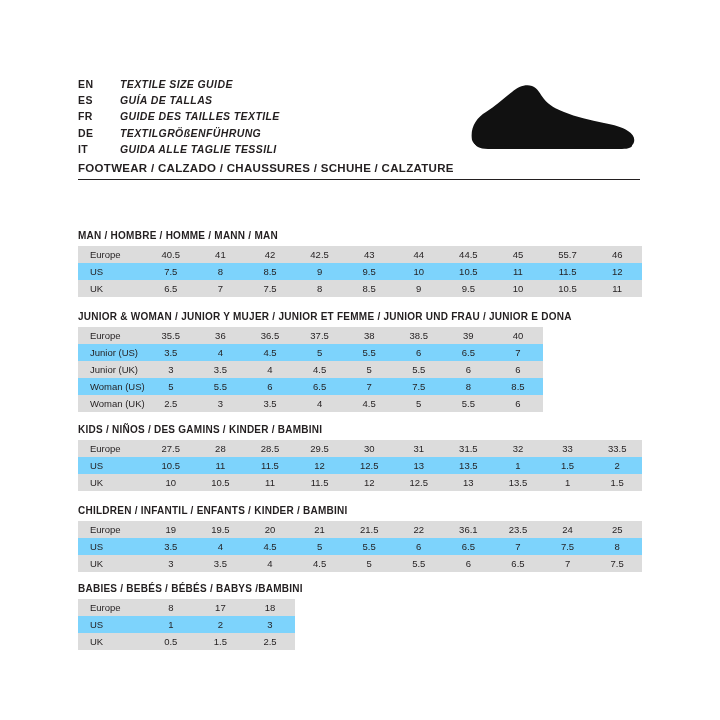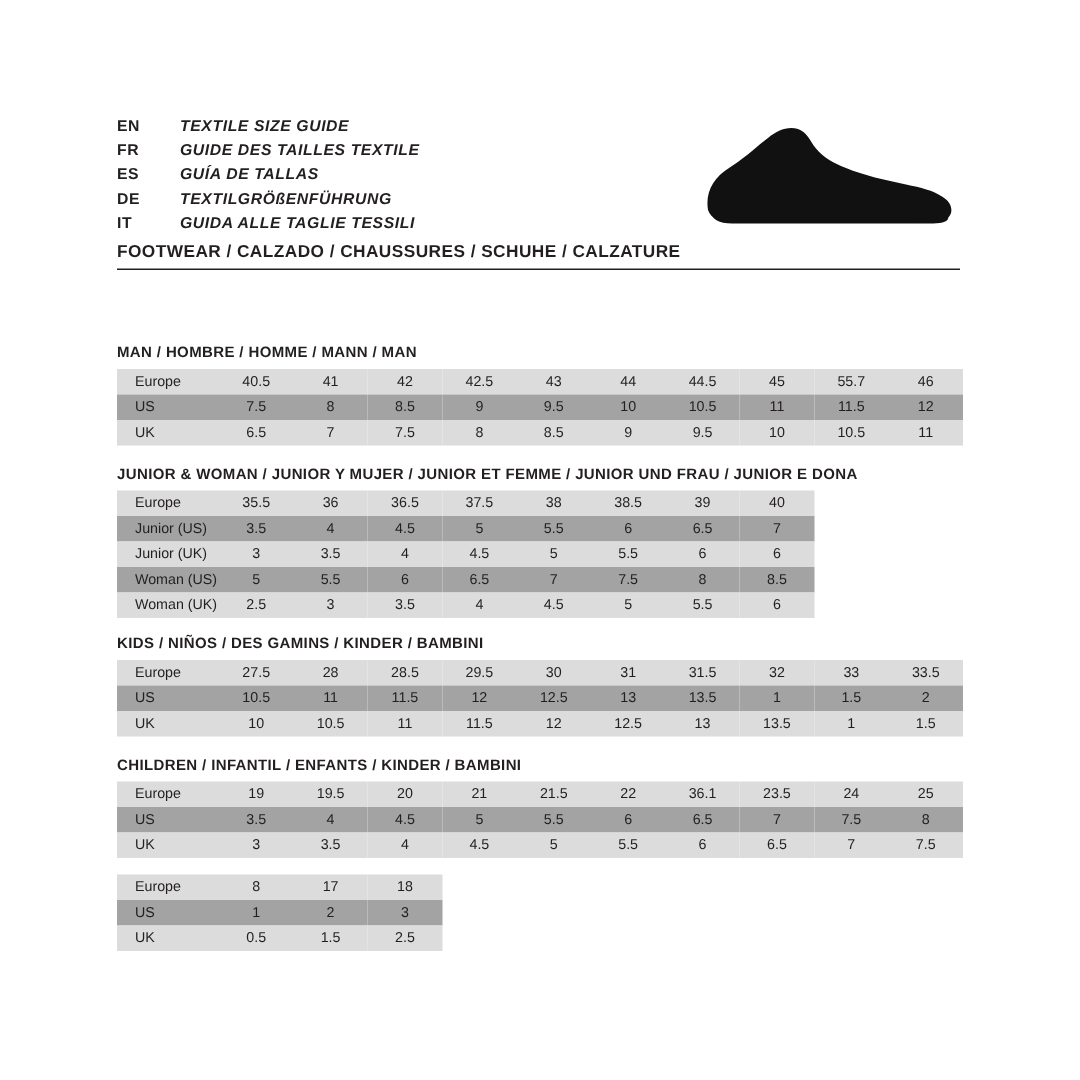--- a/index.html
+++ b/index.html
@@ -88,40 +88,40 @@
     height: 17px;
     padding: 0;
     vertical-align: middle;
     text-align: center;
   }
   table.size td.rowhead {
     text-align: left;
     padding-left: 12px;
   }
   tr.shaded td { background: #dcdcdc; }
-  tr.plain td { background: #a3a3a3; }
+  tr.plain td { background: #7dd3fc; }
 </style>
 </head>
 <body>
 
 <div class="page">
 
   <div class="header">
     <div id="lang-list">
         <div class="lang-row">
           <span class="lang-code">EN</span>
           <span class="lang-text">TEXTILE SIZE GUIDE</span>
         </div>
         <div class="lang-row">
+          <span class="lang-code">ES</span>
+          <span class="lang-text">GUÍA DE TALLAS</span>
+        </div>
+        <div class="lang-row">
           <span class="lang-code">FR</span>
           <span class="lang-text">GUIDE DES TAILLES TEXTILE</span>
-        </div>
-        <div class="lang-row">
-          <span class="lang-code">ES</span>
-          <span class="lang-text">GUÍA DE TALLAS</span>
         </div>
         <div class="lang-row">
           <span class="lang-code">DE</span>
           <span class="lang-text">TEXTILGRÖßENFÜHRUNG</span>
         </div>
         <div class="lang-row">
           <span class="lang-code">IT</span>
           <span class="lang-text">GUIDA ALLE TAGLIE TESSILI</span>
         </div>
       </div>
@@ -382,20 +382,21 @@
               <td>5.5</td>
               <td>6</td>
               <td>6.5</td>
               <td>7</td>
               <td>7.5</td>
             </tr>
           </tbody>
         </table>
       </div>
       <div class="section" style="top: 583px;">
+        <div class="section-title">BABIES  / BEBÉS / BÉBÉS / BABYS /BAMBINI</div>
         <table class="size" style="width: 216.8px;">
           <colgroup>
             <col style="width: 68px;">
             <col style="width: 49.6px;">
             <col style="width: 49.6px;">
             <col style="width: 49.6px;">
           </colgroup>
           <tbody>
             <tr class="shaded">
               <td class="rowhead">Europe</td>

